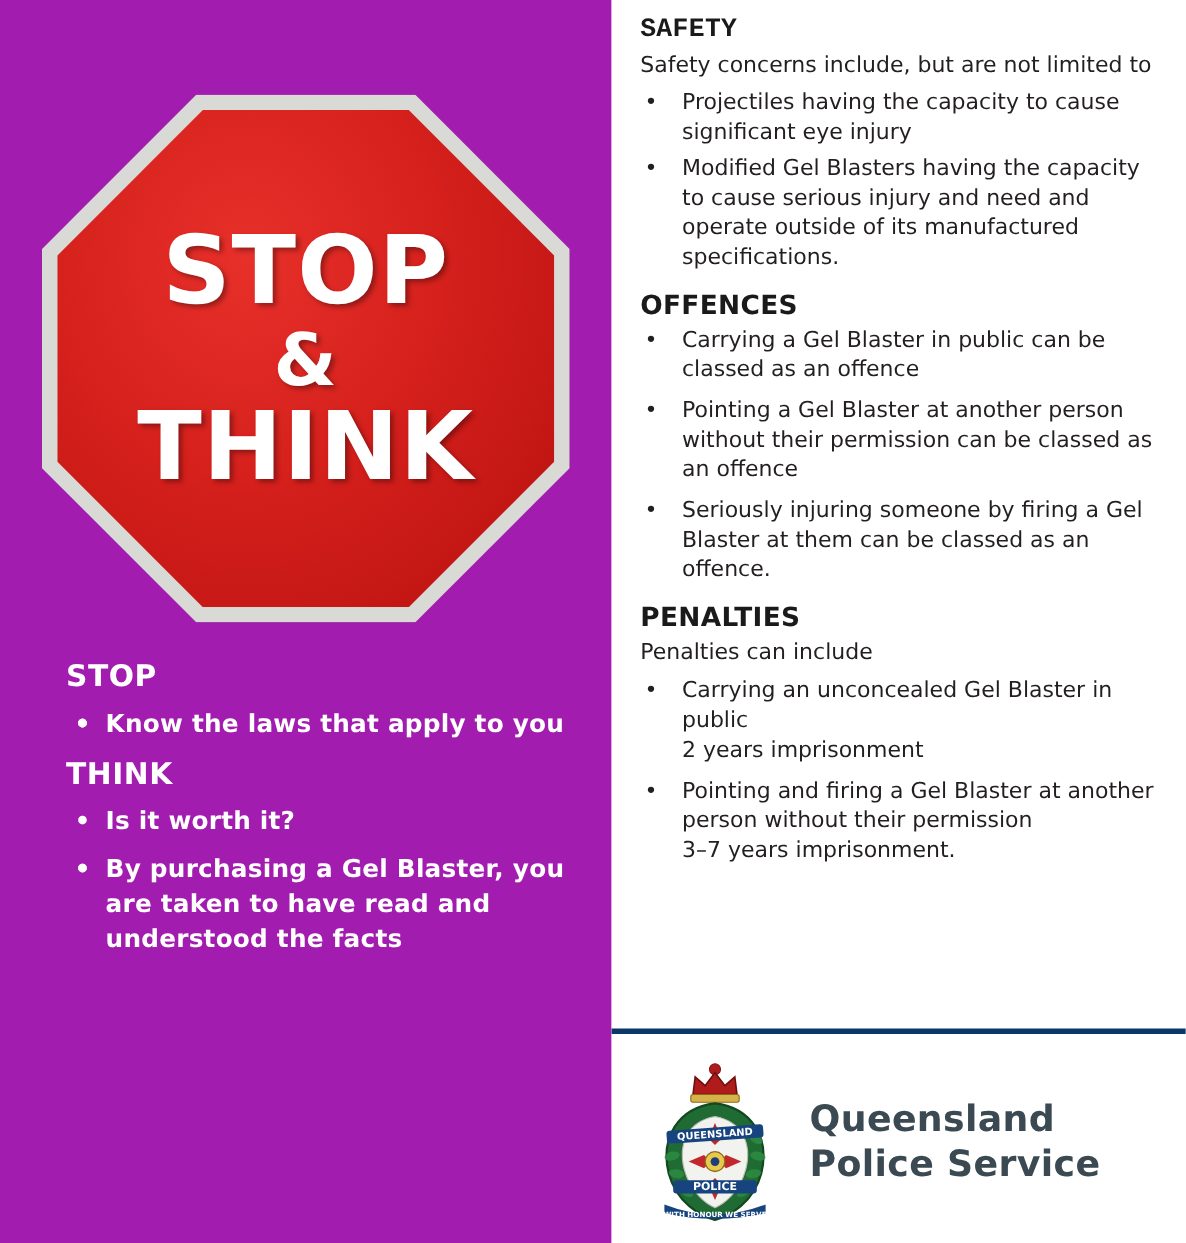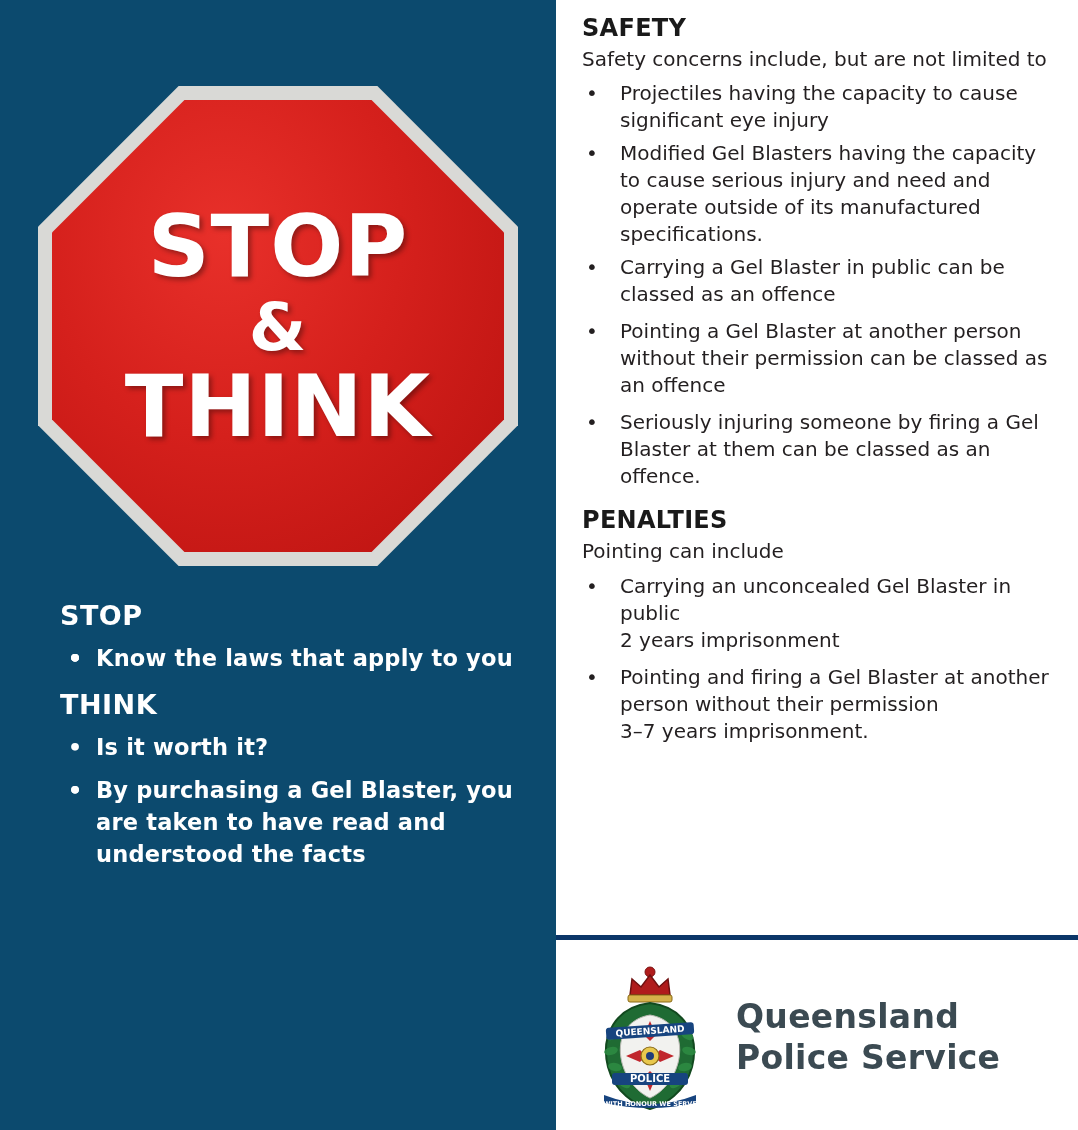--- a/index.html
+++ b/index.html
@@ -14,21 +14,21 @@
     position: relative;
     width: 1078px;
     height: 1130px;
     display: flex;
   }
 
   
   #left {
     width: 556px;
     height: 1130px;
-    background: #0c4a6e;
+    background: #a21caf;
     position: relative;
     color: #ffffff;
   }
 
   
   .sign-wrap {
     position: absolute;
     left: 38px;
     top: 86px;
     width: 480px;
@@ -109,21 +109,21 @@
     padding: 12px 18px 0 26px;
   }
   .r-heading {
     font-size: 24px;
     font-weight: bold;
     color: #1a1a1a;
     margin-top: 16px;
     margin-bottom: 4px;
     letter-spacing: 0.3px;
   }
-  .r-heading.first { margin-top: 2px; }
+  .r-heading.first { margin-top: 2px; font-family: Liberation Mono, monospace; }
   .r-intro {
     font-size: 20px;
     line-height: 1.32;
     margin-bottom: 8px;
   }
   ul.r-list { list-style: none; margin-bottom: 4px; }
   ul.r-list li {
     position: relative;
     padding-left: 38px;
     font-size: 20px;
@@ -234,37 +234,38 @@
       <li>
         <span class="bullet">•</span>
         <span>Projectiles having the capacity to cause significant eye injury</span>
       </li>
       <li>
         <span class="bullet">•</span>
         <span>Modified Gel Blasters having the capacity to cause serious injury and need and operate outside of its manufactured specifications.</span>
       </li>
     </ul>
 
+    <div class="r-heading">OFFENCES</div>
     <ul class="r-list">
       <li>
         <span class="bullet">•</span>
         <span>Carrying a Gel Blaster in public can be classed as an offence</span>
       </li>
       <li>
         <span class="bullet">•</span>
         <span>Pointing a Gel Blaster at another person without their permission can be classed as an offence</span>
       </li>
       <li>
         <span class="bullet">•</span>
         <span>Seriously injuring someone by firing a Gel Blaster at them can be classed as an offence.</span>
       </li>
     </ul>
 
     <div class="r-heading">PENALTIES</div>
-    <div class="r-intro">Pointing can include</div>
+    <div class="r-intro">Penalties can include</div>
     <ul class="r-list">
       <li>
         <span class="bullet">•</span>
         <span>Carrying an unconcealed Gel Blaster in public</span>
         <span class="penalty">2 years imprisonment</span>
       </li>
       <li>
         <span class="bullet">•</span>
         <span>Pointing and firing a Gel Blaster at another person without their permission</span>
         <span class="penalty">3–7 years imprisonment.</span>

